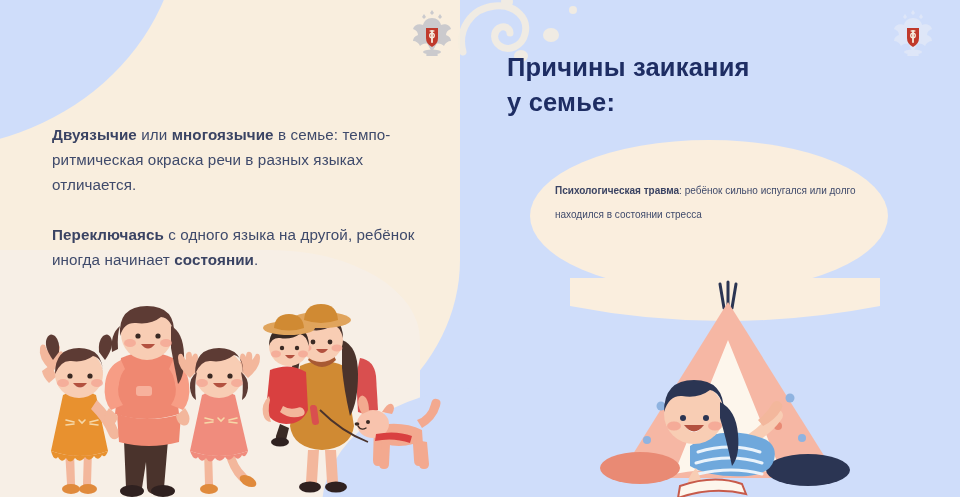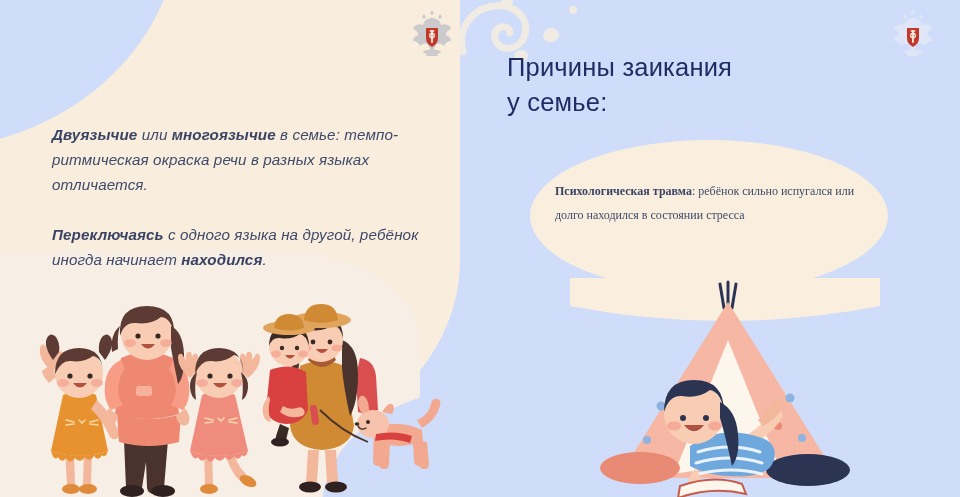--- a/index.html
+++ b/index.html
@@ -86,56 +86,54 @@
   
   .left-text {
     position: absolute;
     left: 52px;
     top: 122px;
     width: 390px;
     color: #3f4a6b;
     font-size: 15.2px;
     line-height: 25px;
     letter-spacing: .1px;
-    font-style: italic;
   }
   .left-text p { margin: 0; }
   .left-text p + p { margin-top: 25px; }
   .left-text b { font-weight: 700; color: #3a4363; }
 
   .right-title {
     position: absolute;
     left: 507px;
     top: 50px;
     width: 380px;
     color: #1e2d63;
     font-size: 25.5px;
     line-height: 35px;
-    font-weight: 400;
+    font-weight: 700;
     letter-spacing: .2px;
   }
 
   .bubble {
     position: absolute;
     left: 530px;
     top: 140px;
     width: 358px;
     height: 152px;
     background: #faeede;
     border-radius: 50% / 50%;
   }
   .bubble-text {
     position: absolute;
     left: 555px;
     top: 179px;
     width: 330px;
     color: #3f4a6b;
-    font-size: 12px;
+    font-size: 10px;
     line-height: 24px;
-    font-family: Liberation Serif, serif;
   }
   .bubble-text b { font-weight: 700; color: #3a4363; }
 
   
   .illo { position: absolute; }
   .illo-left   { left: 8px;  top: 300px; width: 460px; height: 200px; }
   .illo-right  { left: 570px; top: 278px; width: 310px; height: 222px; }
   .grass       { left: 440px; top: 448px; width: 520px; height: 52px; }
 </style>
 </head>
@@ -191,21 +189,21 @@
     <g fill="#f6eedf">
       <rect x="19.1" y="23" width="1.8" height="12" rx=".8"></rect>
       <path d="M17 23 q3 -2 6 0 q-3 2 -6 0z"></path>
       <circle cx="20" cy="27.5" r="2.3" fill="none" stroke="#f6eedf" stroke-width="1.3"></circle>
     </g>
   </svg>
 
   
   <div class="left-text">
     <p><b>Двуязычие</b><span> или </span><b>многоязычие</b><span> в семье: темпо-ритмическая окраска речи в разных языках отличается.</span></p>
-    <p><b>Переключаясь</b><span> с одного языка на другой, ребёнок иногда начинает </span><b>находился</b><span>.</span></p>
+    <p><b>Переключаясь</b><span> с одного языка на другой, ребёнок иногда начинает </span><b>состоянии</b><span>.</span></p>
   </div>
 
   
   <div class="right-title">
     <div>Причины заикания</div>
     <div>у семье:</div>
   </div>
 
   
   <div class="bubble"></div>

